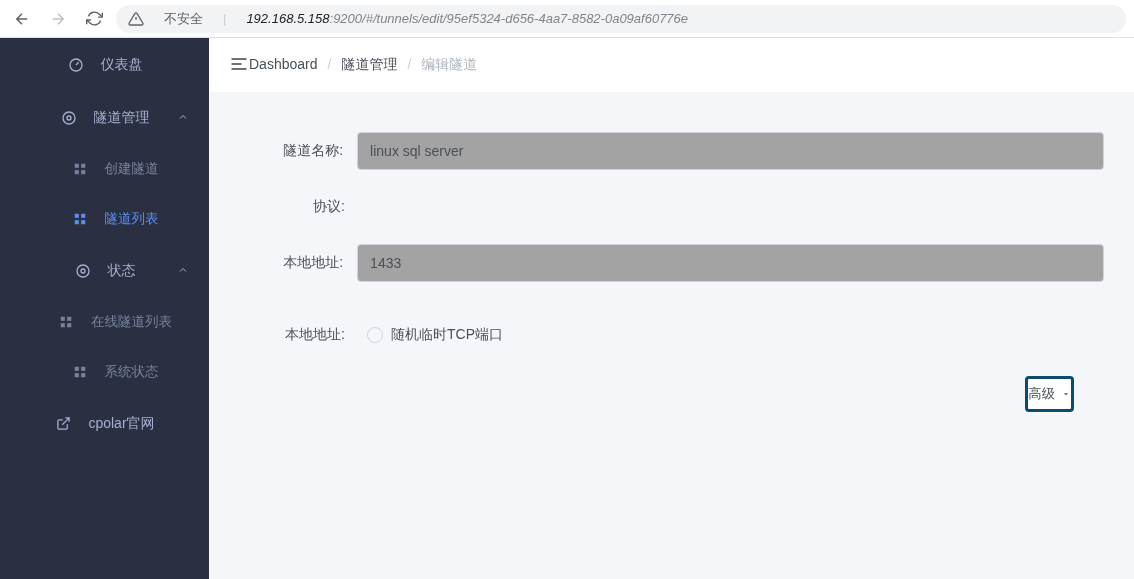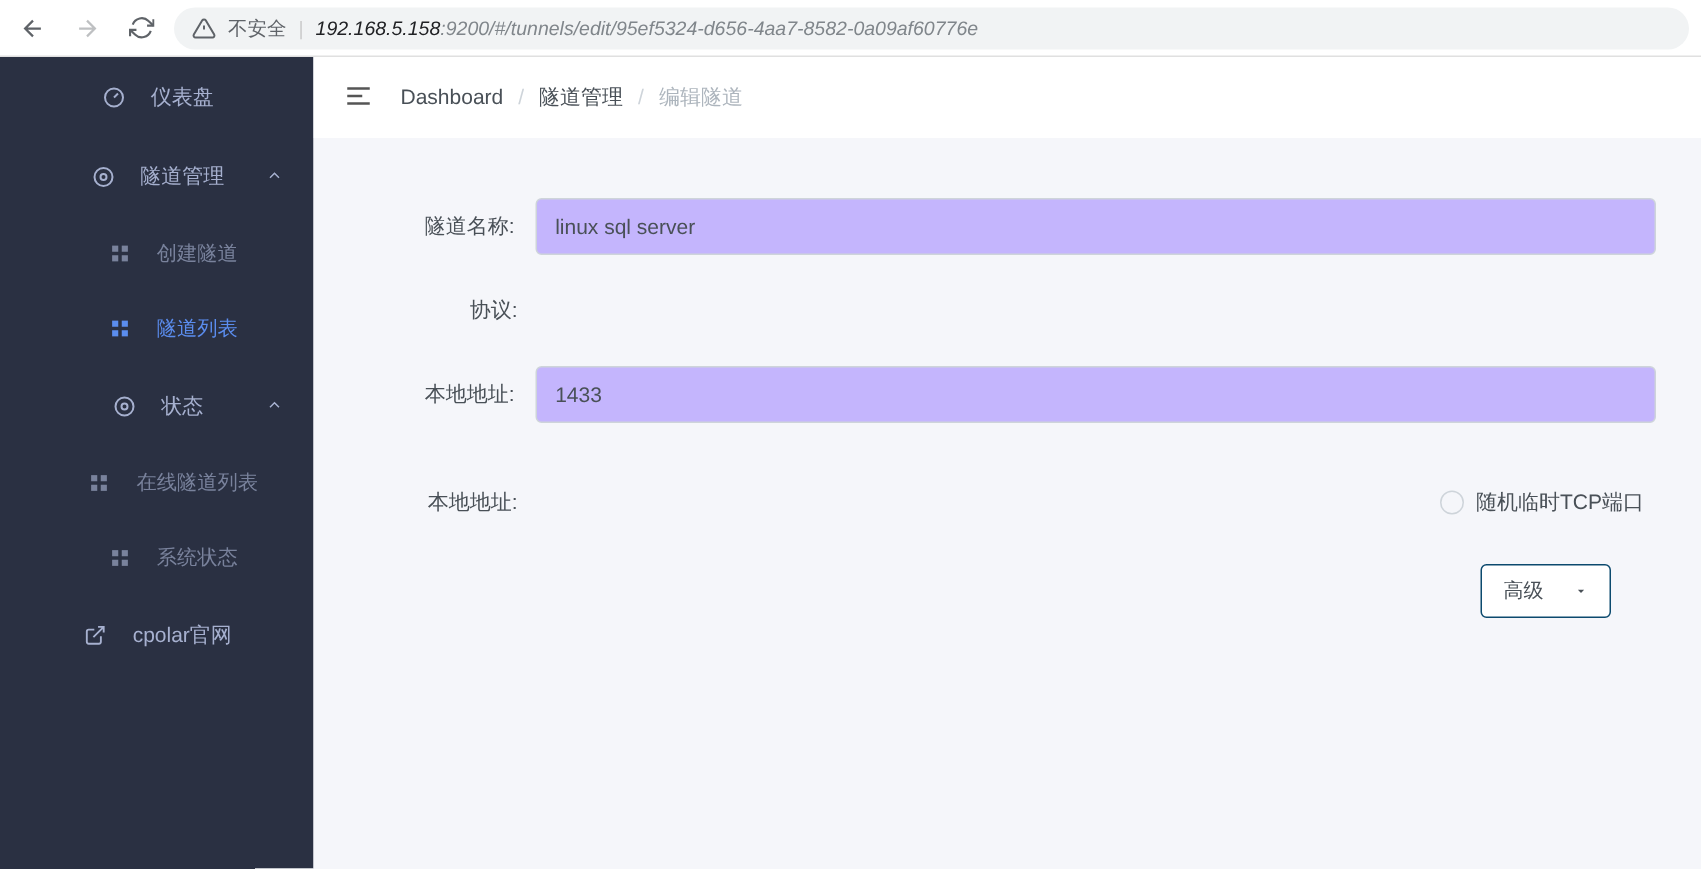--- a/index.html
+++ b/index.html
@@ -1,60 +1,60 @@
 <!DOCTYPE html>
 <html><head>
   <meta charset="utf-8">
   <style>
     * { margin: 0; padding: 0; box-sizing: border-box; }
     body { font-family: -apple-system, "Microsoft YaHei", sans-serif; font-size: 14px; color: #333; background: #f5f6fa; }
     
     .browser-bar { height: 38px; background: #fff; border-bottom: 1px solid #e0e0e0; display: flex; align-items: center; padding: 0 8px; gap: 8px; }
     .nav-btn { width: 28px; height: 28px; display: flex; align-items: center; justify-content: center; color: #5f6368; cursor: pointer; border-radius: 50%; }
-    .url-box { flex: 1; height: 28px; background: #f1f3f4; border-radius: 14px; display: flex; align-items: center; padding: 0 12px; gap: 8px; color: #5f6368; font-size: 13px; }
+    .url-box { flex: 1; height: 28px; background: #f1f3f4; border-radius: 14px; display: flex; align-items: center; padding: 0 12px; gap: 20px; color: #5f6368; font-size: 13px; }
     .url-text { color: #202124; font-style: italic; }
     .url-gray { color: #80868b; }
     
     .container { display: flex; height: calc(100vh - 38px); min-height: 541px; }
     
     .sidebar { width: 209px; background: #2a3042; color: #a6b0cf; flex-shrink: 0; }
     .sidebar-item { display: flex; align-items: center; padding: 0 20px; height: 53px; gap: 16px; cursor: pointer; position: relative; justify-content: center; }
     .sidebar-item.parent { color: #a6b0cf; }
     .sidebar-item.child { padding-left: 40px; height: 50px; font-size: 13.5px; color: #79829c; }
     .sidebar-item.active { color: #5b8def; }
     .sidebar-item .icon { width: 18px; display: flex; justify-content: center; }
     .sidebar-item .chevron { position: absolute; right: 20px; }
     
     .main { flex: 1; background: #f5f6fa; overflow: auto; }
-    .topbar { height: 54px; background: #fff; display: flex; align-items: center; padding: 0 20px; gap: 18px; }
+    .topbar { height: 54px; background: #fff; display: flex; align-items: center; padding: 0 20px; }
     .menu-toggle { color: #555; cursor: pointer; }
     .breadcrumb { display: flex; gap: 10px; color: #495057; font-size: 14px; }
     .breadcrumb .sep { color: #ced4da; }
     .breadcrumb .current { color: #adb5bd; }
     
     .content { padding: 40px 30px 30px 30px; }
-    .form-row { display: flex; align-items: center; margin-bottom: 28px; justify-content: space-between; }
+    .form-row { display: flex; align-items: center; margin-bottom: 28px; }
     .form-label { width: 120px; text-align: right; padding-right: 14px; color: #495057; font-size: 14px; }
     .form-label.wide { width: 148px; }
-    .form-input { height: 38px; border: 1px solid #ced4da; border-radius: 4px; padding: 0 12px; font-size: 14px; color: #495057; outline: none; background: #c4b5fd; }
+    .form-input { height: 38px; border: 1px solid #ced4da; border-radius: 4px; padding: 0 12px; font-size: 14px; color: #495057; outline: none; background: #a3a3a3; }
     .input-full { width: 760px; }
     .input-med { width: 180px; }
     .select-wrap { position: relative; width: 180px; }
     .select-wrap .chev { position: absolute; right: 10px; top: 50%; transform: translateY(-50%); pointer-events: none; color: #999; }
     .radio-group { display: flex; align-items: center; gap: 28px; }
     .radio-item { display: flex; align-items: center; gap: 8px; padding: 4px 8px; cursor: pointer; }
     .radio-circle { width: 16px; height: 16px; border: 1px solid #ced4da; border-radius: 50%; display: flex; align-items: center; justify-content: center; }
     .radio-circle.checked { border-color: #556ee6; }
     .radio-circle.checked::after { content: ''; width: 8px; height: 8px; background: #556ee6; border-radius: 50%; }
     .radio-label { color: #495057; }
     .radio-label.selected { color: #556ee6; }
     .red-box { border: 2px solid #e74c3c; padding: 6px; display: inline-flex; }
     .red-box-lg { border: 2px solid #e74c3c; padding: 20px 10px 20px 2px; display: inline-flex; }
     
-    .btn-advanced { height: 36px; padding: 0 14px; border: 1px solid #0c4a6e; background: #fff; border-radius: 4px; cursor: pointer; color: #495057; display: inline-flex; align-items: center; gap: 20px; }
+    .btn-advanced { height: 36px; padding: 0 0; border: 3px solid #0c4a6e; background: #fff; border-radius: 4px; cursor: pointer; color: #495057; display: inline-flex; align-items: center; gap: 6px; }
     .footer-actions { display: flex; justify-content: flex-end; padding: 0 30px 20px 0; }
   </style>
 </head>
 <body>
 
 <div class="browser-bar">
   <div class="nav-btn">
     <svg width="18" height="18" viewBox="0 0 24 24" fill="none" stroke="currentColor" stroke-width="2">
         <path d="M19 12H5M12 19l-7-7 7-7"></path>
       </svg>

